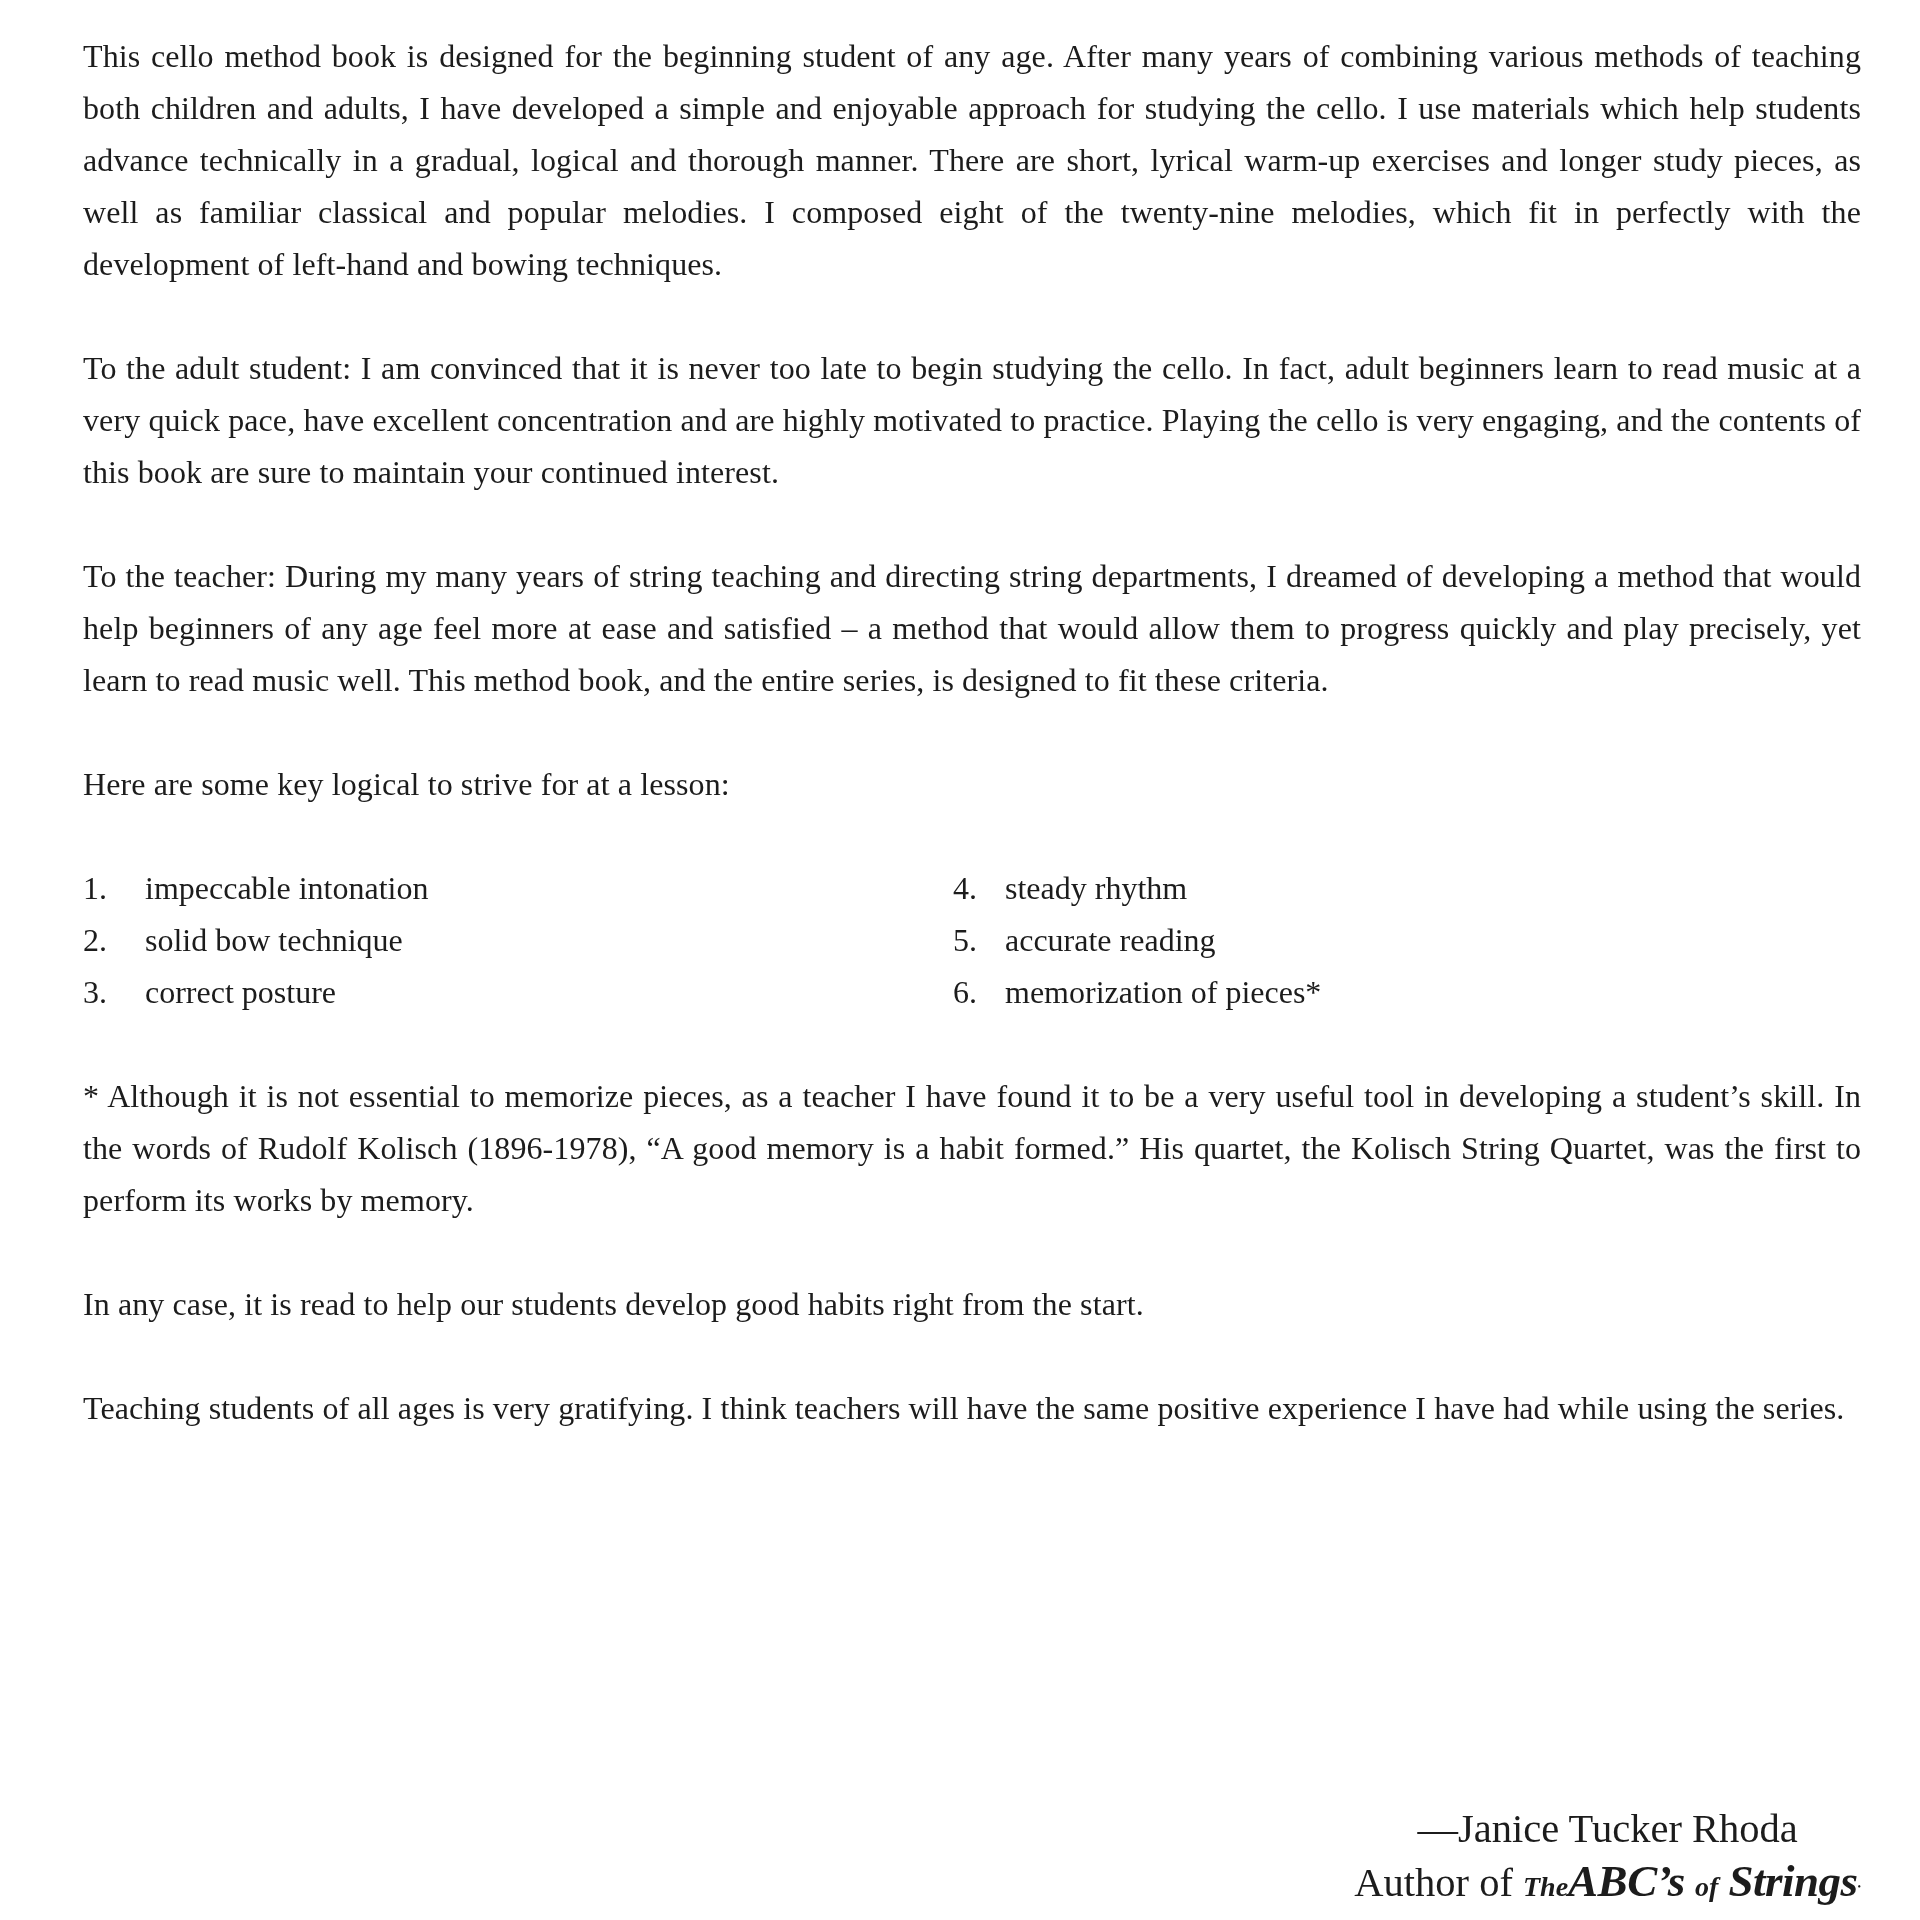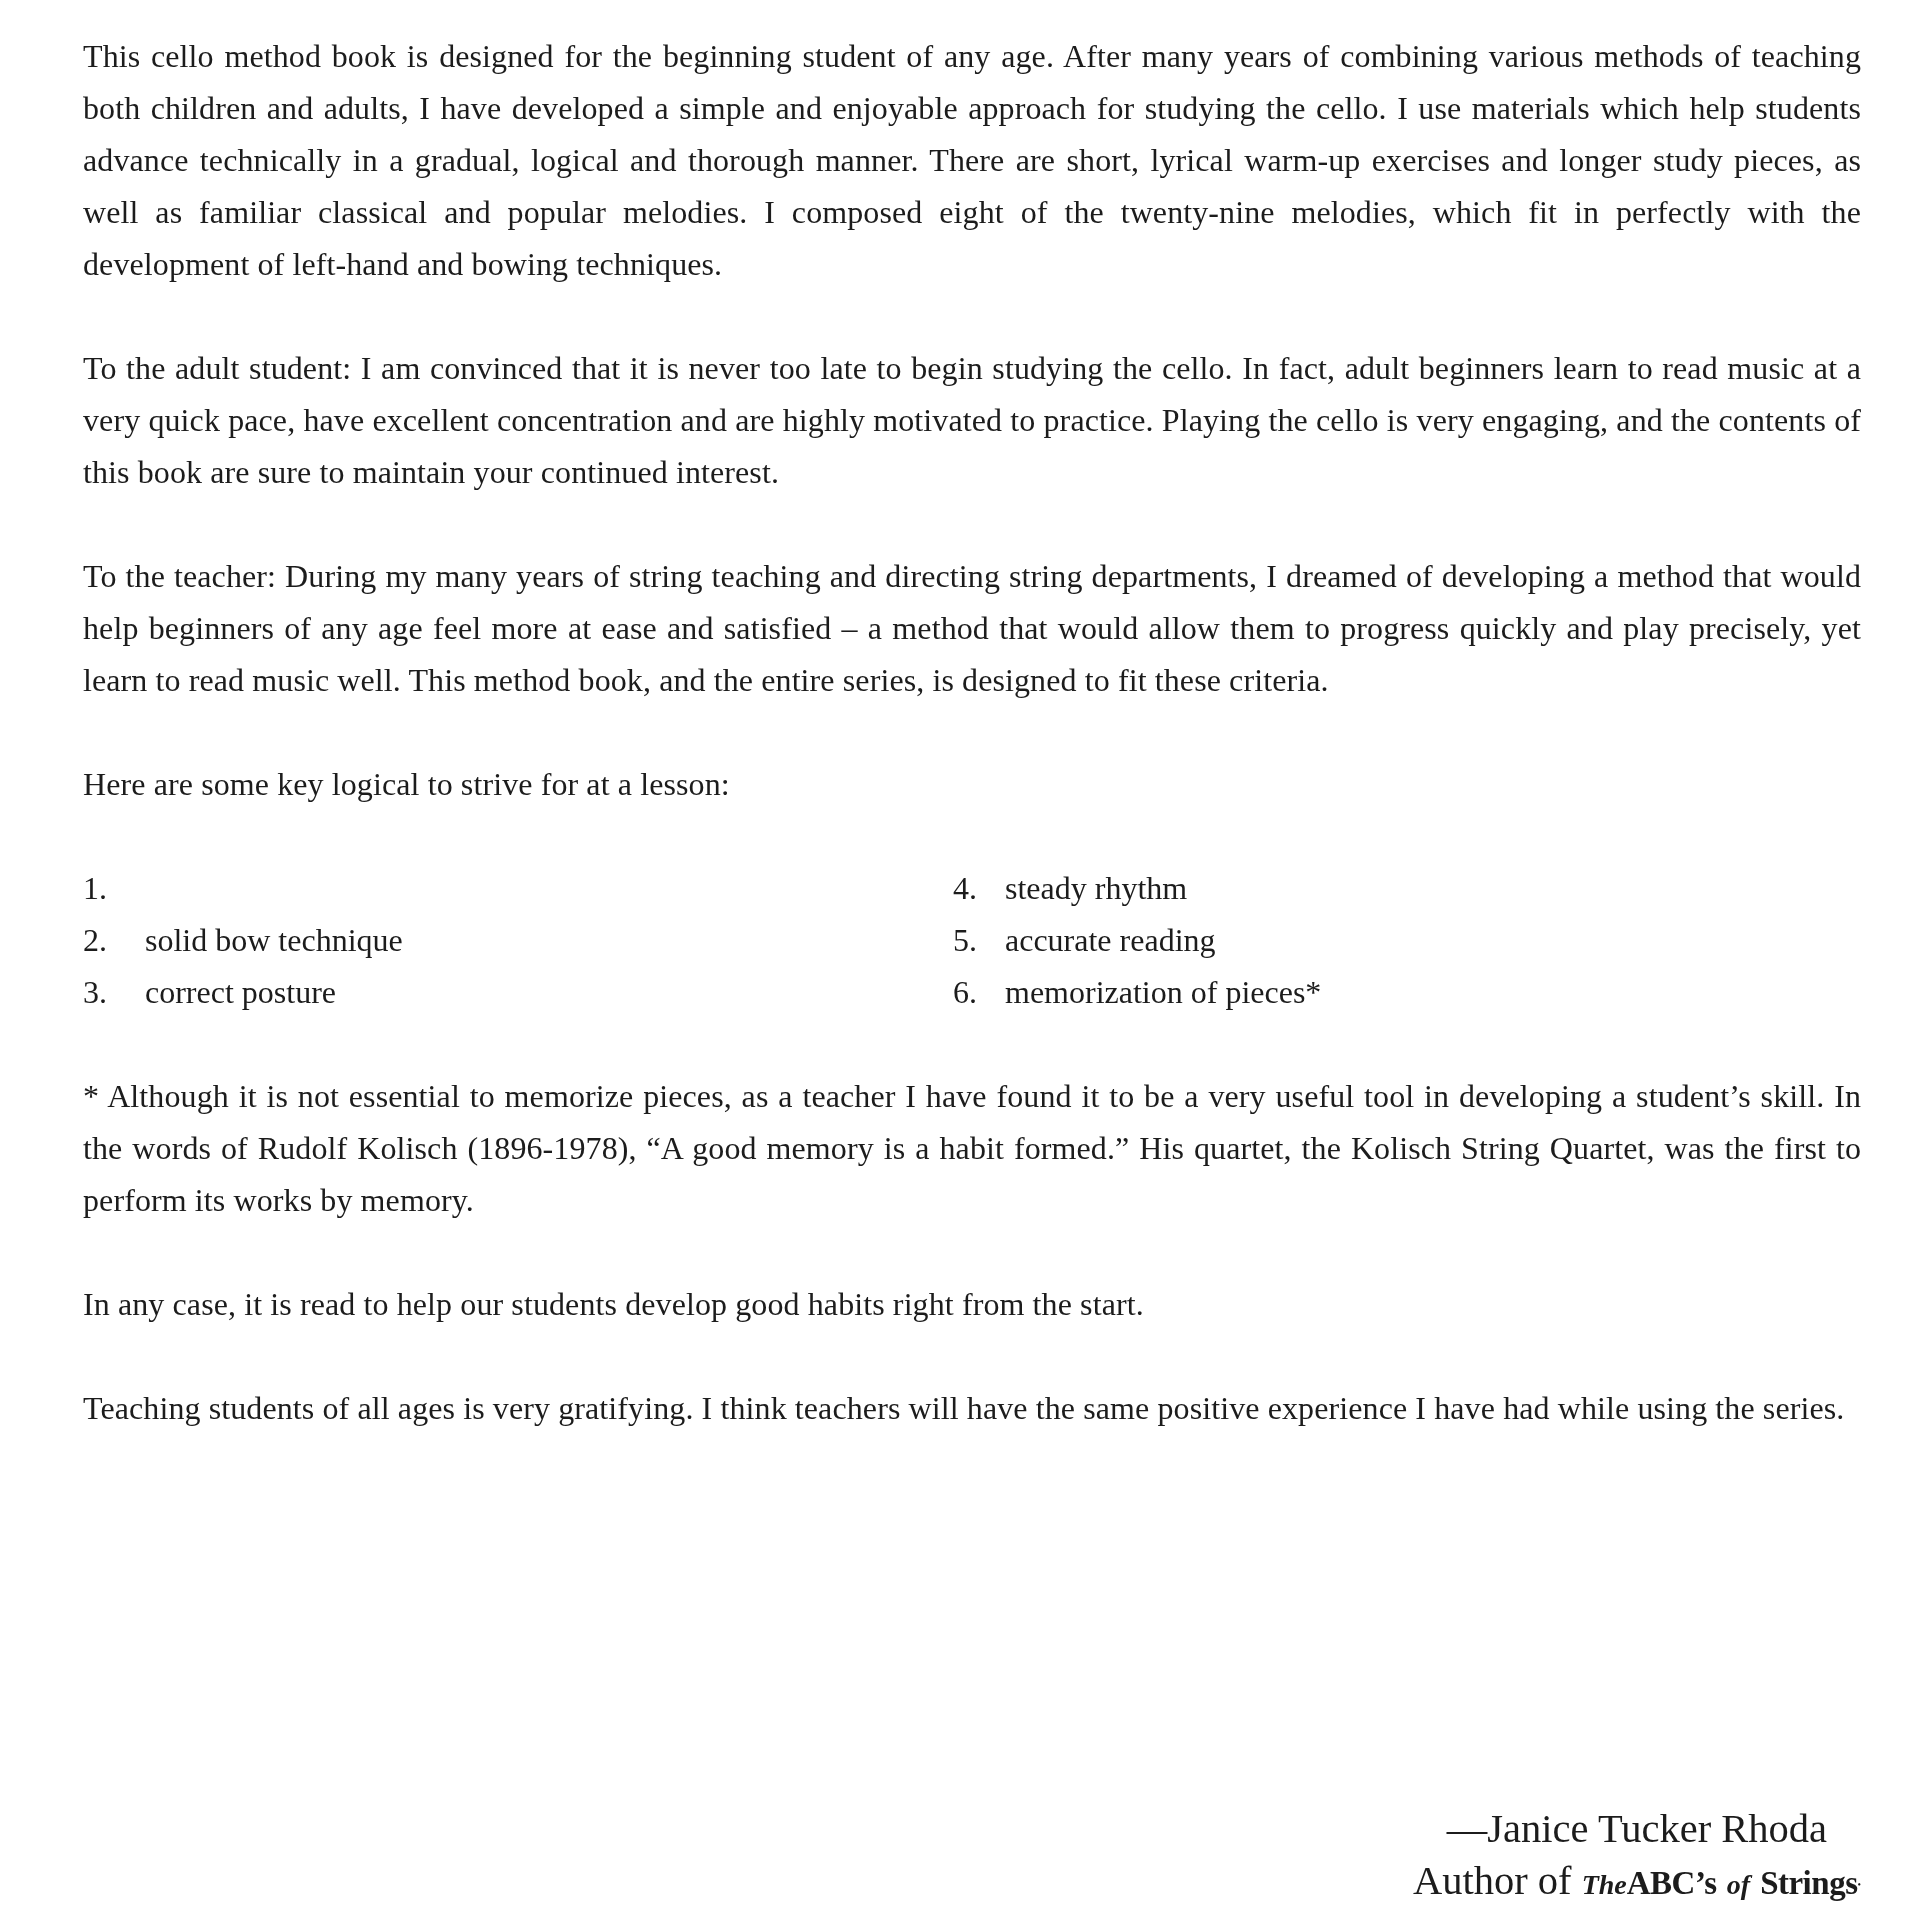--- a/index.html
+++ b/index.html
@@ -21,38 +21,39 @@
   }
   .list-col { display: flex; flex-direction: column; }
   .list-item { display: flex; white-space: nowrap; }
   .list-num { width: 62px; display: inline-block; }
   .signature {
     position: absolute; right: 59px; top: 1803px; text-align: left;
     font-size: 40.5px; line-height: 52px;
   }
   .sig-line { white-space: nowrap; }
   .brand {
-    font-weight: bold; font-size: 33px; letter-spacing: -0.5px;
+    font-style: italic; font-weight: bold; font-size: 45px; letter-spacing: -0.5px;
   }
   .brand-small { font-size: 28px; font-style: italic; font-weight: bold; }
   .brand-mark { font-size: 10px; vertical-align: 6px; }
 </style>
 </head>
 <body>
 
 <div class="page">
   <p class="para">This cello method book is designed for the beginning student of any age.  After many years of combining various methods of teaching both children and adults, I have developed a simple and enjoyable approach for studying the cello.  I use materials which help students advance technically in a gradual, logical and thorough manner.  There are short, lyrical warm-up exercises and longer study pieces, as well as familiar classical and popular melodies.  I composed eight of the twenty-nine melodies, which fit in perfectly with the development of left-hand and bowing techniques.</p>
   <p class="para">To the adult student:  I am convinced that it is never too late to begin studying the cello.  In fact, adult beginners learn to read music at a very quick pace, have excellent concentration and are highly motivated to practice.  Playing the cello is very engaging, and the contents of this book are sure to maintain your continued interest.</p>
   <p class="para">To the teacher:  During my many years of string teaching and directing string departments, I dreamed of developing a method that would help beginners of any age feel more at ease and satisfied – a method that would allow them to progress quickly and play precisely, yet learn to read music well.  This method book, and the entire series, is designed to fit these criteria.</p>
   <p class="para">Here are some key logical to strive for at a lesson:</p>
 
   <div class="list">
     <div class="list-col">
       <div class="list-item">
         <span class="list-num">1.</span>
+        <span>impeccable intonation</span>
       </div>
       <div class="list-item">
         <span class="list-num">2.</span>
         <span>solid bow technique</span>
       </div>
       <div class="list-item">
         <span class="list-num">3.</span>
         <span>correct posture</span>
       </div>
     </div>

